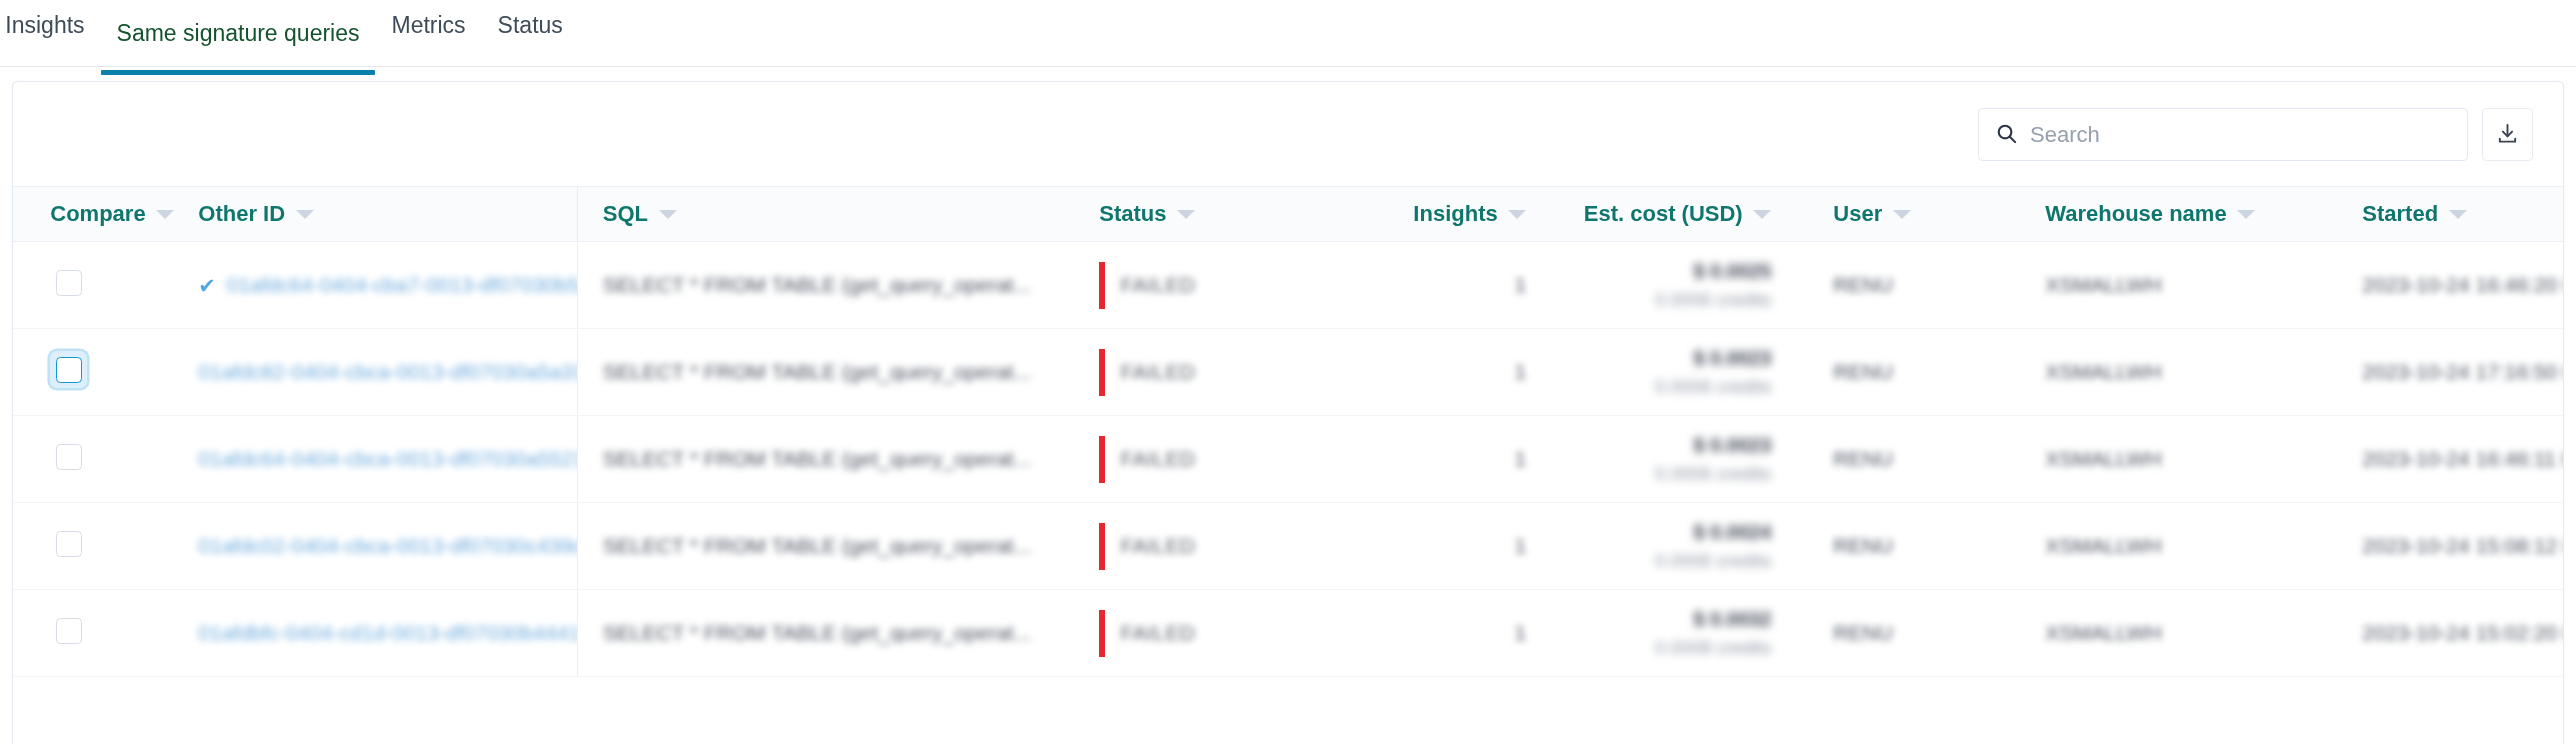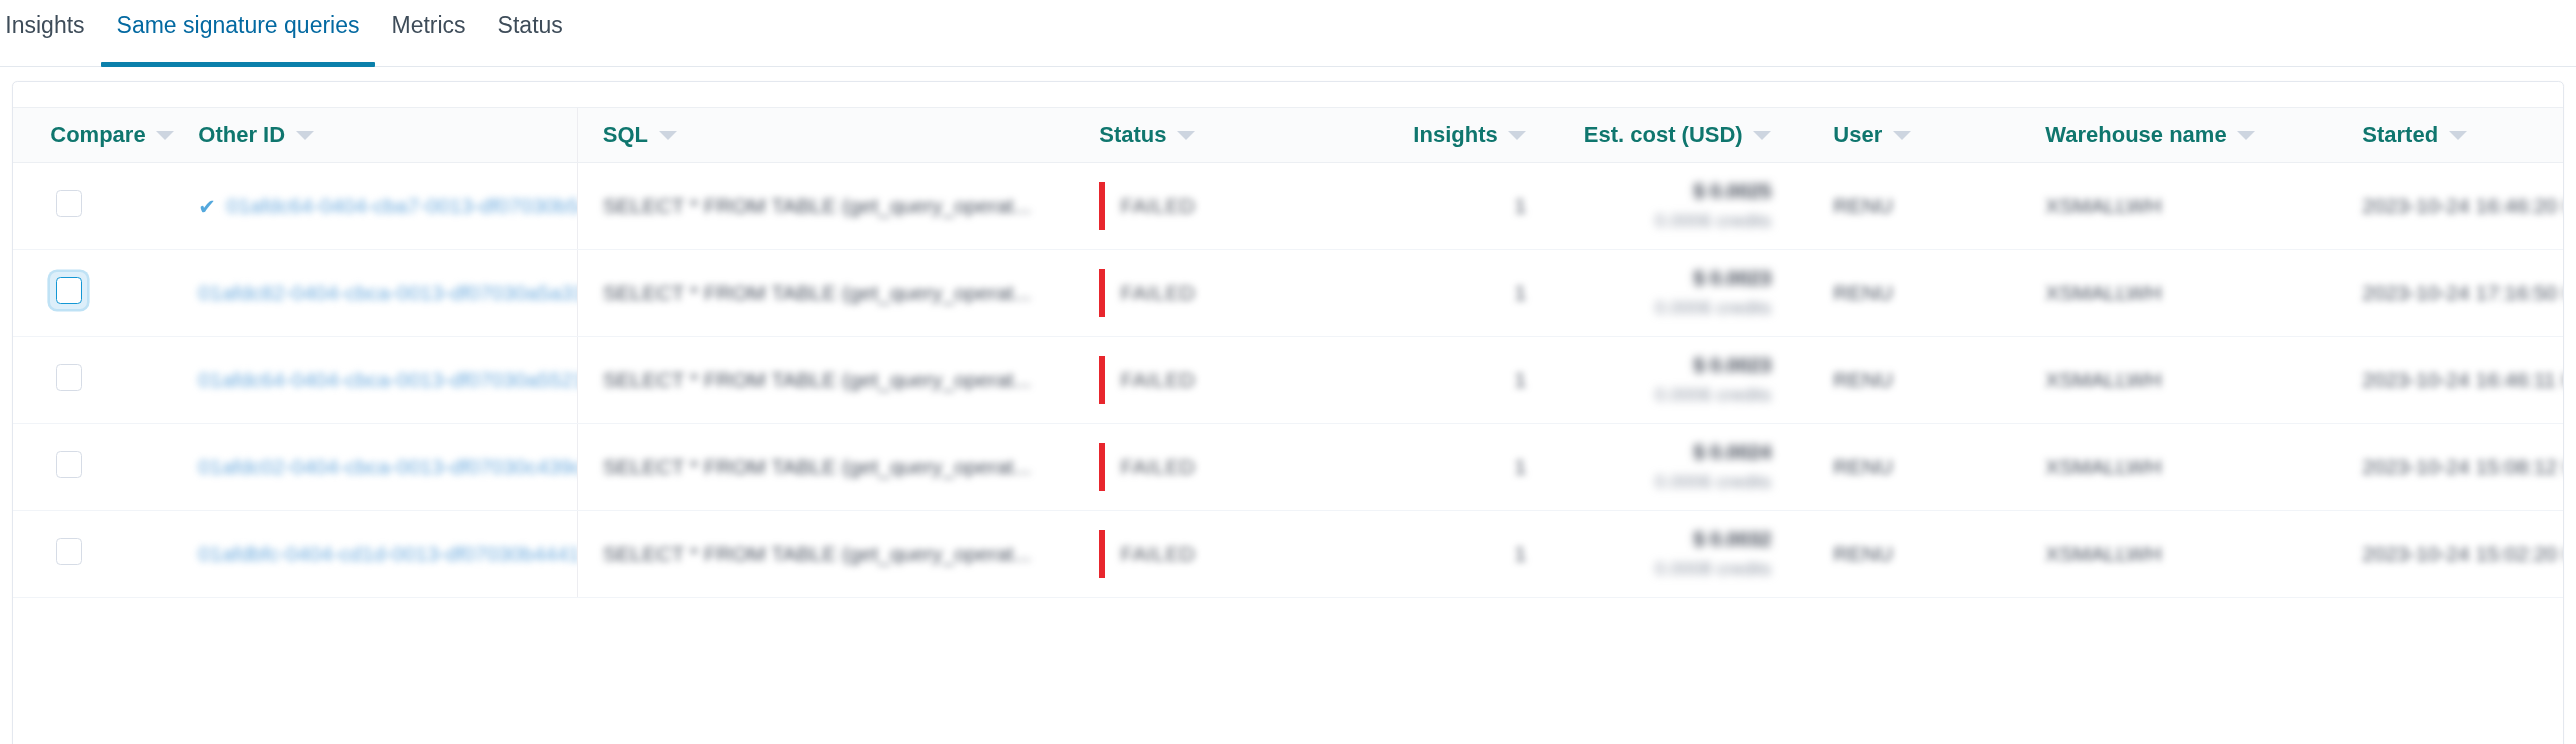--- a/index.html
+++ b/index.html
@@ -23,21 +23,21 @@
   .tab {
     position: relative;
     padding: 12.3px 16px 0 16px;
     height: 67px;
     font-size: 23px;
     color: #3e4c59;
     cursor: pointer;
     white-space: nowrap;
   }
   .tab:first-child { padding-left: 5.3px; }
-  .tab.active { color: #0369a1; }
+  .tab.active { color: #14532d; margin-top: 8px; }
   .tab .tabunder {
     position: absolute;
     left: 0; right: 0; bottom: 0;
     height: 5.3px;
     background: #0b80ab;
     border-radius: 0.9px;
   }
 
   
   .panel {
@@ -193,20 +193,40 @@
     <span>Metrics</span>
   </div>
   <div class="tab">
     <span>Status</span>
   </div>
 </div>
 
 <div class="panel">
 
 
+  <div class="toolbar">
+    <div class="searchbox">
+      <span>
+        <svg width="23" height="23" viewBox="0 0 24 24" fill="none" stroke="#2c3545" stroke-width="2.2" stroke-linecap="round">
+          <circle cx="10.5" cy="10.5" r="6.6"></circle>
+          <line x1="15.4" y1="15.4" x2="21" y2="21"></line>
+        </svg>
+      </span>
+      <input type="text" placeholder="Search" value="" style="">
+    </div>
+    <div class="dlbtn">
+      <span>
+        <svg width="23" height="23" viewBox="0 0 24 24" fill="none" stroke="#3b4250" stroke-width="2" stroke-linecap="round" stroke-linejoin="round">
+          <line x1="12" y1="3" x2="12" y2="14.5"></line>
+          <polyline points="7.2,10 12,15 16.8,10"></polyline>
+          <polyline points="4,17.5 4,20.5 20,20.5 20,17.5"></polyline>
+        </svg>
+      </span>
+    </div>
+  </div>
 
   <div class="tablewrap">
     <table>
       <thead>
         <tr>
           <th class="c-compare">
             <div class="thinner">
               <span>Compare</span>
               <span class="sortcaret"></span>
             </div>

